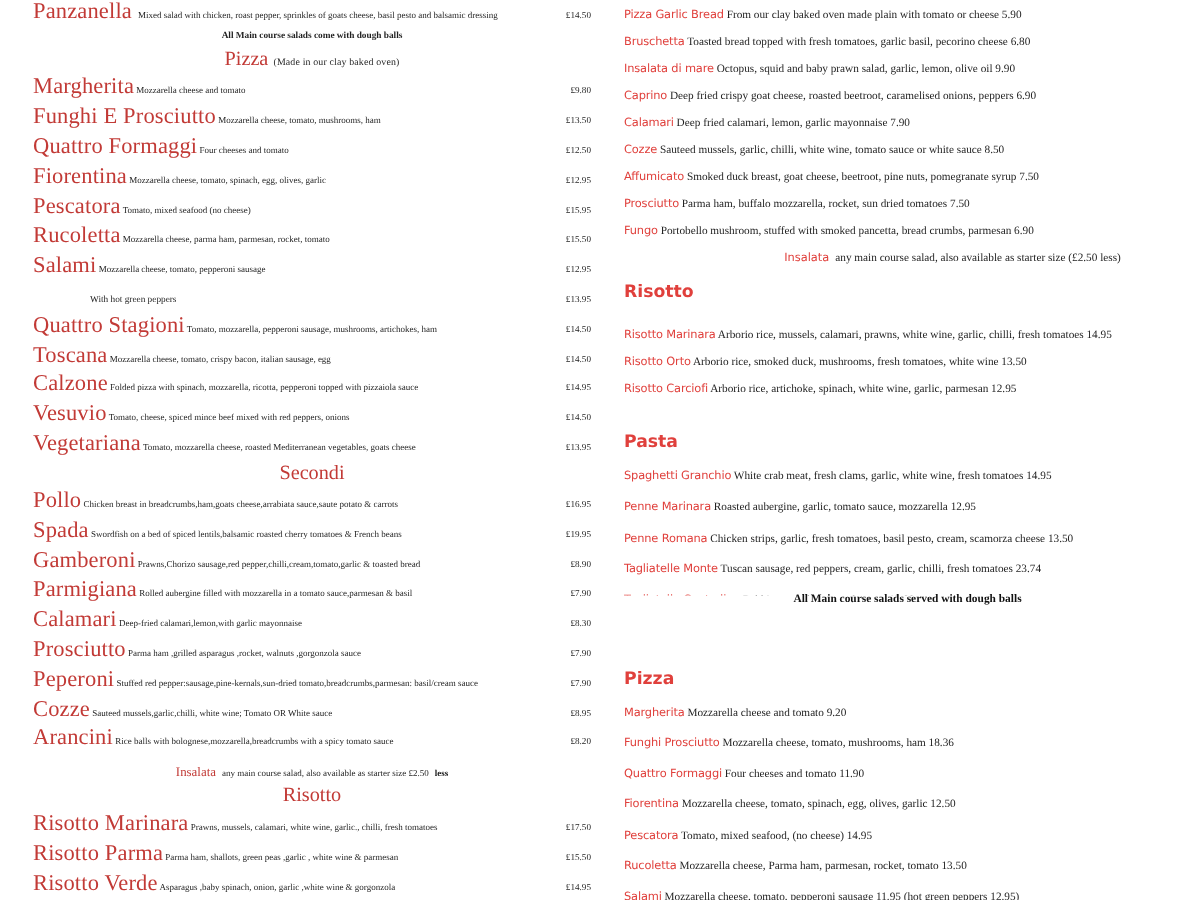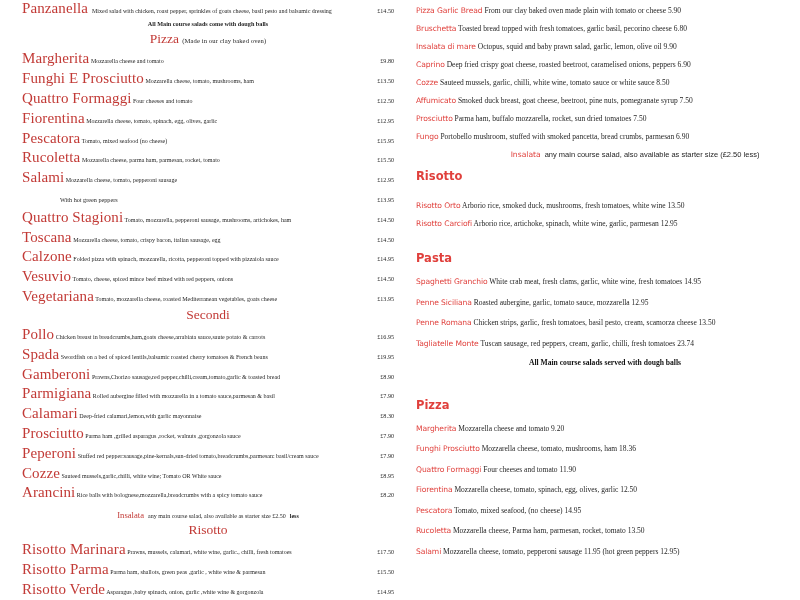--- a/index.html
+++ b/index.html
@@ -134,30 +134,30 @@
     line-height: 1.05;
     white-space: nowrap;
   }
   .r-insalata .hl {
     color: #e0403c;
     font-family: "DejaVu Sans", sans-serif;
     font-size: 7.6px;
   }
   .r-insalata .tx {
     color: #1f1f1f;
-    font-family: Liberation Sans, sans-serif;
+    font-family: Liberation Serif, serif;
     font-size: 7.5px;
   }
   .r-note {
     text-align: center;
     font-family: "Liberation Serif", serif;
     font-size: 7.6px;
     font-weight: bold;
     color: #111;
-    margin: -2px 0 1px 0;
+    margin: -2px 0 12px 0;
     line-height: 1.05;
   }
   .r-clip {
     position: relative;
     height: 7px;
     overflow: hidden;
   }
   .r-clip .r-row { margin: 0; }
   .spacer-lg { height: 22px; }
   .spacer-md { height: 12px; }
@@ -316,43 +316,45 @@
 
   </div>
 
   <div class="col-right">
 
     <div id="right-starters" class="r-tight">
         <div class="r-row"><span class="r-name">Pizza Garlic Bread</span><span class="r-desc"> From our clay baked oven made plain with tomato or cheese 5.90</span></div>
         <div class="r-row"><span class="r-name">Bruschetta</span><span class="r-desc"> Toasted bread topped with fresh tomatoes, garlic basil, pecorino cheese 6.80</span></div>
         <div class="r-row"><span class="r-name">Insalata di mare</span><span class="r-desc"> Octopus, squid and baby prawn salad, garlic, lemon, olive oil 9.90</span></div>
         <div class="r-row"><span class="r-name">Caprino</span><span class="r-desc"> Deep fried crispy goat cheese, roasted beetroot, caramelised onions, peppers 6.90</span></div>
+        <div class="r-row"><span class="r-name">Calamari</span><span class="r-desc"> Deep fried calamari, lemon, garlic mayonnaise 7.90</span></div>
         <div class="r-row"><span class="r-name">Cozze</span><span class="r-desc"> Sauteed mussels, garlic, chilli, white wine, tomato sauce or white sauce 8.50</span></div>
         <div class="r-row"><span class="r-name">Affumicato</span><span class="r-desc"> Smoked duck breast, goat cheese, beetroot, pine nuts, pomegranate syrup 7.50</span></div>
         <div class="r-row"><span class="r-name">Prosciutto</span><span class="r-desc"> Parma ham, buffalo mozzarella, rocket, sun dried tomatoes 7.50</span></div>
         <div class="r-row"><span class="r-name">Fungo</span><span class="r-desc"> Portobello mushroom, stuffed with smoked pancetta, bread crumbs, parmesan 6.90</span></div>
       </div>
 
     <div class="r-insalata">
       <span class="hl">Insalata</span>
       <span class="tx">any main course salad, also available as starter size (£2.50 less)</span>
     </div>
 
     <div class="r-section">Risotto</div>
     <div class="spacer-sm"></div>
     <div id="right-risotto" class="r-tight">
+        <div class="r-row"><span class="r-name">Risotto Marinara</span><span class="r-desc"> Arborio rice, mussels, calamari, prawns, white wine, garlic, chilli, fresh tomatoes 14.95</span></div>
         <div class="r-row"><span class="r-name">Risotto Orto</span><span class="r-desc"> Arborio rice, smoked duck, mushrooms, fresh tomatoes, white wine 13.50</span></div>
         <div class="r-row"><span class="r-name">Risotto Carciofi</span><span class="r-desc"> Arborio rice, artichoke, spinach, white wine, garlic, parmesan 12.95</span></div>
       </div>
 
     <div class="spacer-md"></div>
     <div class="r-section">Pasta</div>
     <div id="right-pasta">
         <div class="r-row"><span class="r-name">Spaghetti Granchio</span><span class="r-desc"> White crab meat, fresh clams, garlic, white wine, fresh tomatoes 14.95</span></div>
-        <div class="r-row"><span class="r-name">Penne Siciliana</span><span class="r-desc"> Roasted aubergine, garlic, tomato sauce, mozzarella 12.95</span></div>
+        <div class="r-row"><span class="r-name">Penne Marinara</span><span class="r-desc"> Roasted aubergine, garlic, tomato sauce, mozzarella 12.95</span></div>
         <div class="r-row"><span class="r-name">Penne Romana</span><span class="r-desc"> Chicken strips, garlic, fresh tomatoes, basil pesto, cream, scamorza cheese 13.50</span></div>
         <div class="r-row"><span class="r-name">Tagliatelle Monte</span><span class="r-desc"> Tuscan sausage, red peppers, cream, garlic, chilli, fresh tomatoes 23.74</span></div>
         <div class="r-clip">
           <div class="r-row"><span class="r-name">Tagliatelle Contadino</span><span class="r-desc"> Rabbit ragu, olives, mushrooms 13.90</span></div>
         </div>
       </div>
 
     <div class="r-note">All Main course salads served with dough balls</div>
 
     <div class="spacer-lg"></div>

